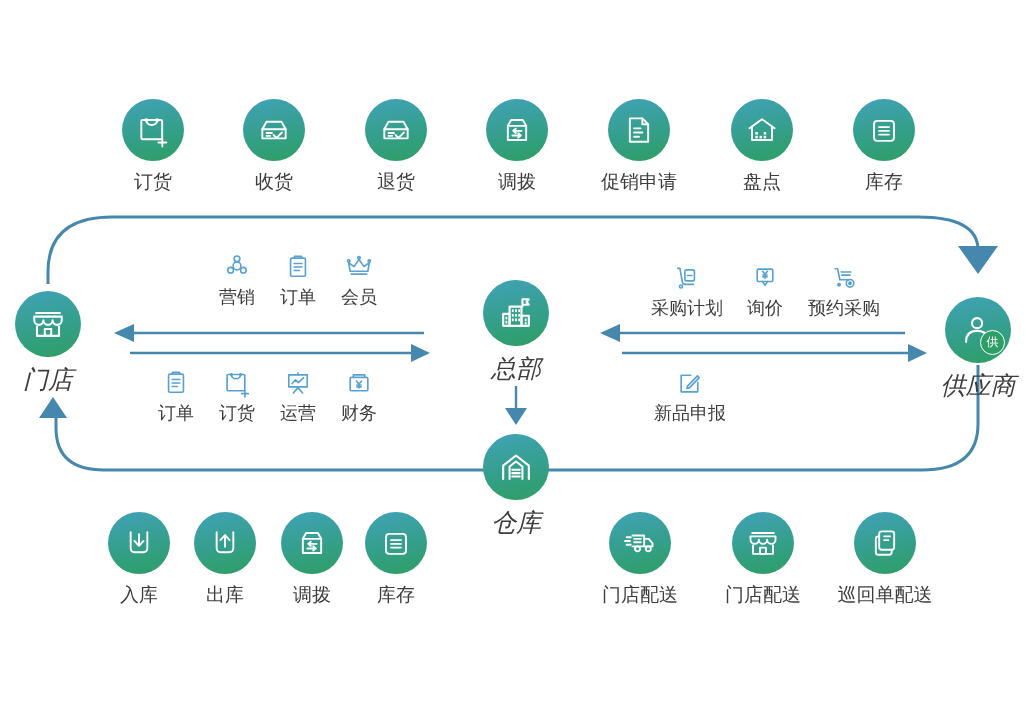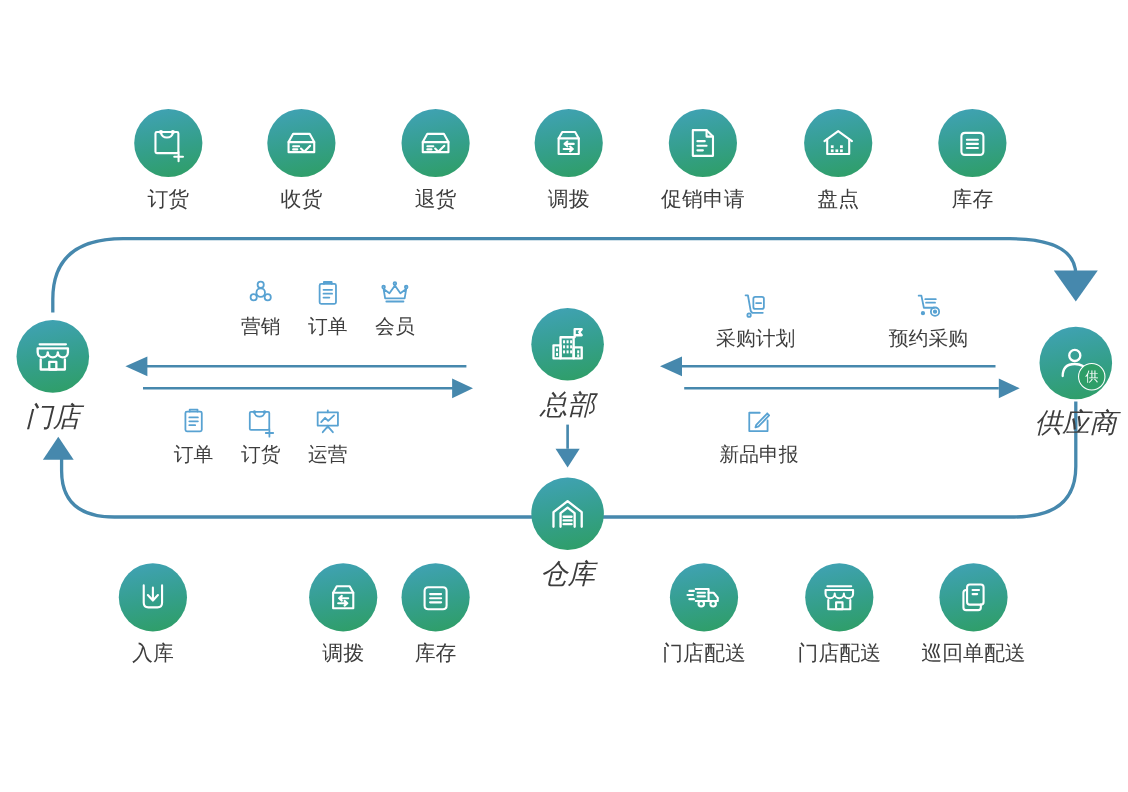--- a/index.html
+++ b/index.html
@@ -286,33 +286,57 @@
             <rect x="11" y="12.5" width="26" height="17"></rect>
             <path d="M24,12.5 V10"></path>
             <path d="M24,29.5 V32"></path>
             <path d="M17.5,38 L24,30.5 L30.5,38"></path>
             <path d="M15.5,25 L20.5,19.5 L24.5,23.5 L32,16.5"></path>
           </g>
         </svg>
       </div>
     <div class="mlabel">运营</div>
   </div>
+  <div class="mini" style="left:314px;top:366px">
+    <div class="micon">
+        <svg viewBox="0 0 48 48">
+          <g fill="none" stroke="currentColor" stroke-width="2.3" stroke-linecap="round" stroke-linejoin="round">
+            <rect x="11.5" y="16" width="25" height="19" rx="2"></rect>
+            <path d="M16,16 v-3.5 h16 v3.5"></path>
+            <path d="M20.5,21.5 L24,25.5 L27.5,21.5 M24,25.5 V31 M21,26.8 H27 M21,29.4 H27"></path>
+          </g>
+        </svg>
+      </div>
+    <div class="mlabel">财务</div>
+  </div>
 
   <div class="mini" style="left:642px;top:261px">
     <div class="micon">
         <svg viewBox="0 0 48 48">
           <g fill="none" stroke="currentColor" stroke-width="2.3" stroke-linecap="round" stroke-linejoin="round">
             <path d="M11,10.5 h3 l3.5,19.5 q0.6,3 3.6,3 h12"></path>
             <circle cx="15.5" cy="36" r="2.2"></circle>
             <rect x="21" y="12.5" width="13.5" height="15.5" rx="2.5"></rect>
             <path d="M24.5,20.5 h6.5"></path>
           </g>
         </svg>
       </div>
     <div class="mlabel">采购计划</div>
+  </div>
+  <div class="mini" style="left:720px;top:261px">
+    <div class="micon">
+        <svg viewBox="0 0 48 48">
+          <g fill="none" stroke="currentColor" stroke-width="2.3" stroke-linecap="round" stroke-linejoin="round">
+            <rect x="13" y="11.5" width="22" height="17.5" rx="2"></rect>
+            <path d="M20.5,29 l3.5,5.5 l3.5,-5.5"></path>
+            <path d="M20.5,14.5 L24,18.5 L27.5,14.5 M24,18.5 V24.5 M21,19.8 H27 M21,22.4 H27"></path>
+          </g>
+        </svg>
+      </div>
+    <div class="mlabel">询价</div>
   </div>
   <div class="mini" style="left:799px;top:261px">
     <div class="micon">
         <svg viewBox="0 0 48 48">
           <g fill="none" stroke="currentColor" stroke-width="2.3" stroke-linecap="round" stroke-linejoin="round">
             <path d="M11.5,11 h3.5 l3.2,15.5 h13"></path>
             <path d="M20,15.5 H33.5 M21,20 H32.5"></path>
             <circle cx="32.5" cy="31.5" r="5.3"></circle>
             <circle cx="32.5" cy="31.5" r="1.6" fill="currentColor"></circle>
             <circle cx="17" cy="33.5" r="1.6" fill="currentColor"></circle>
@@ -337,20 +361,31 @@
   <div class="node" style="left:79px;top:512px">
     <div class="circle">
         <svg viewBox="0 0 48 48">
           <g fill="none" stroke="currentColor" stroke-width="2.3" stroke-linecap="round" stroke-linejoin="round">
             <path d="M14,11 V30 q0,5 5,5 h10 q5,0 5,-5 V11"></path>
             <path d="M24,13.5 V27 M18.5,21.5 L24,27.5 L29.5,21.5"></path>
           </g>
         </svg>
       </div>
     <div class="rlabel">入库</div>
+  </div>
+  <div class="node" style="left:165px;top:512px">
+    <div class="circle">
+        <svg viewBox="0 0 48 48">
+          <g fill="none" stroke="currentColor" stroke-width="2.3" stroke-linecap="round" stroke-linejoin="round">
+            <path d="M14,11 V30 q0,5 5,5 h10 q5,0 5,-5 V11"></path>
+            <path d="M24,28.5 V15 M18.5,20.5 L24,14.5 L29.5,20.5"></path>
+          </g>
+        </svg>
+      </div>
+    <div class="rlabel">出库</div>
   </div>
   <div class="node" style="left:252px;top:512px">
     <div class="circle">
         <svg viewBox="0 0 48 48">
           <g fill="none" stroke="currentColor" stroke-width="2.3" stroke-linecap="round" stroke-linejoin="round">
             <path d="M13,19 L17,12 H31 L35,19 V36 H13 Z"></path>
             <path d="M13,19 H35"></path>
             <path d="M19.5,25 H29.5 M19.5,25 l3,-2.6 M19.5,25 l3,2.6"></path>
             <path d="M28.5,30.5 H18.5 M28.5,30.5 l-3,-2.6 M28.5,30.5 l-3,2.6"></path>
           </g>

